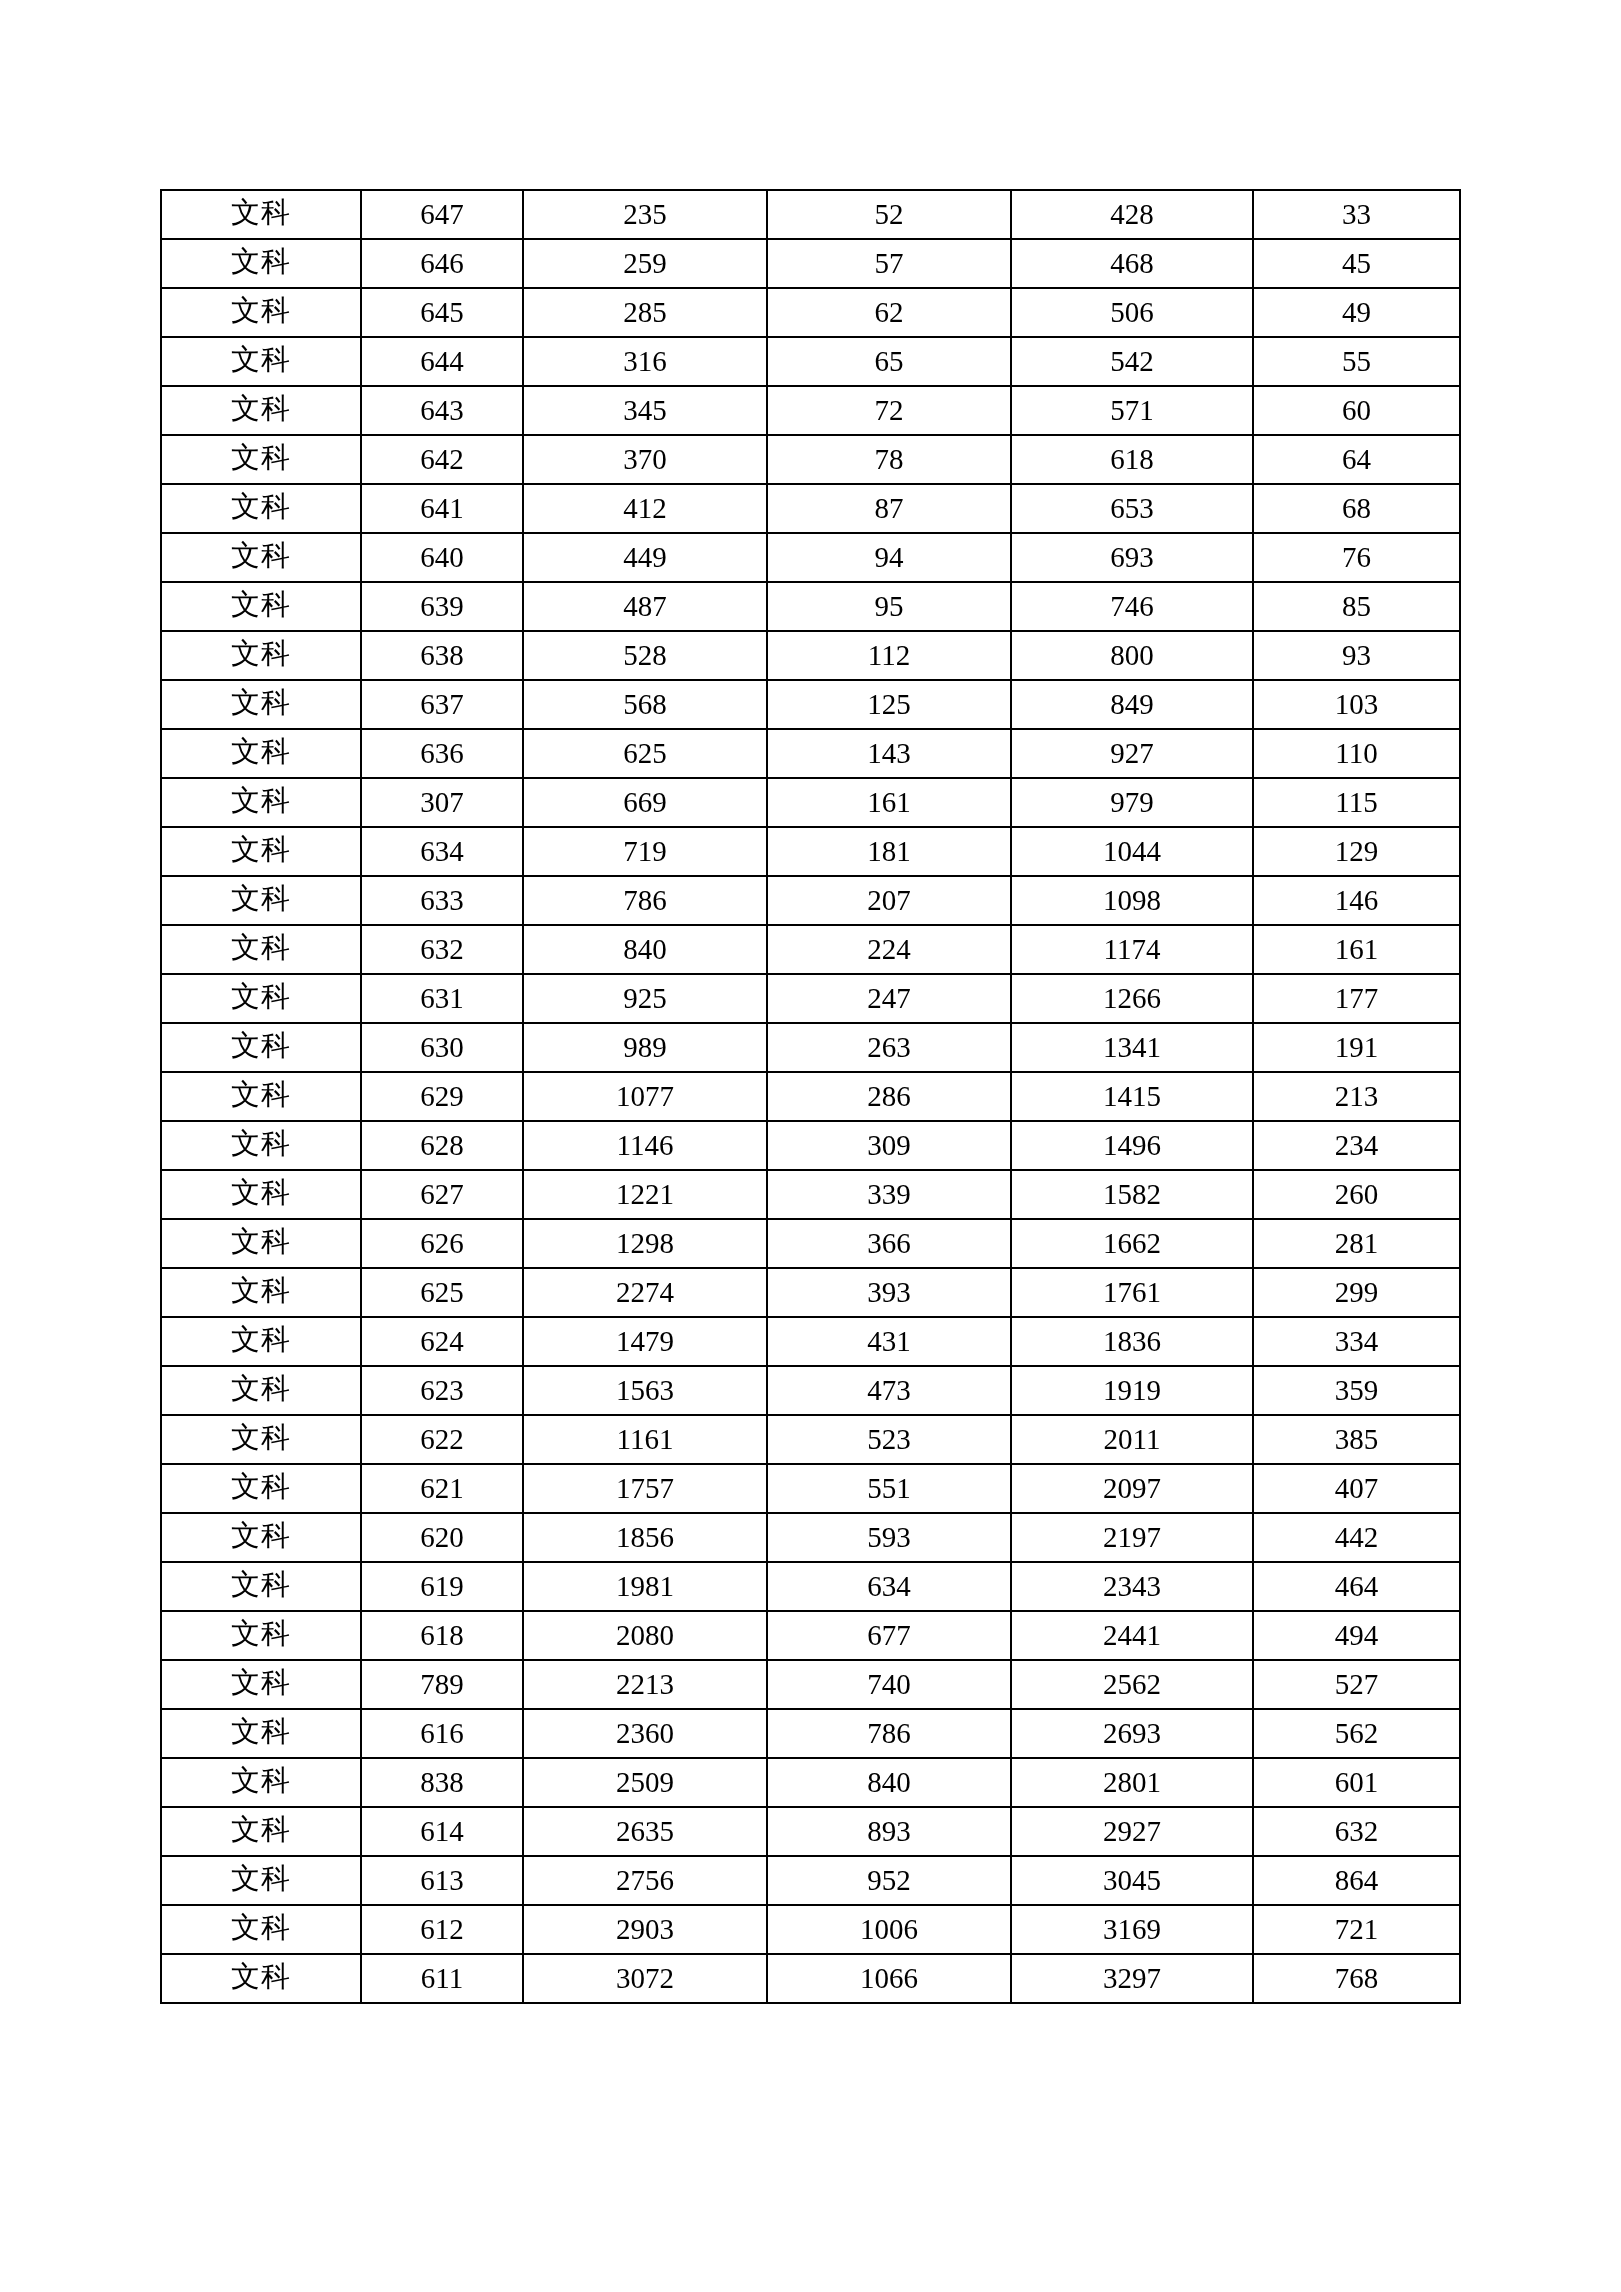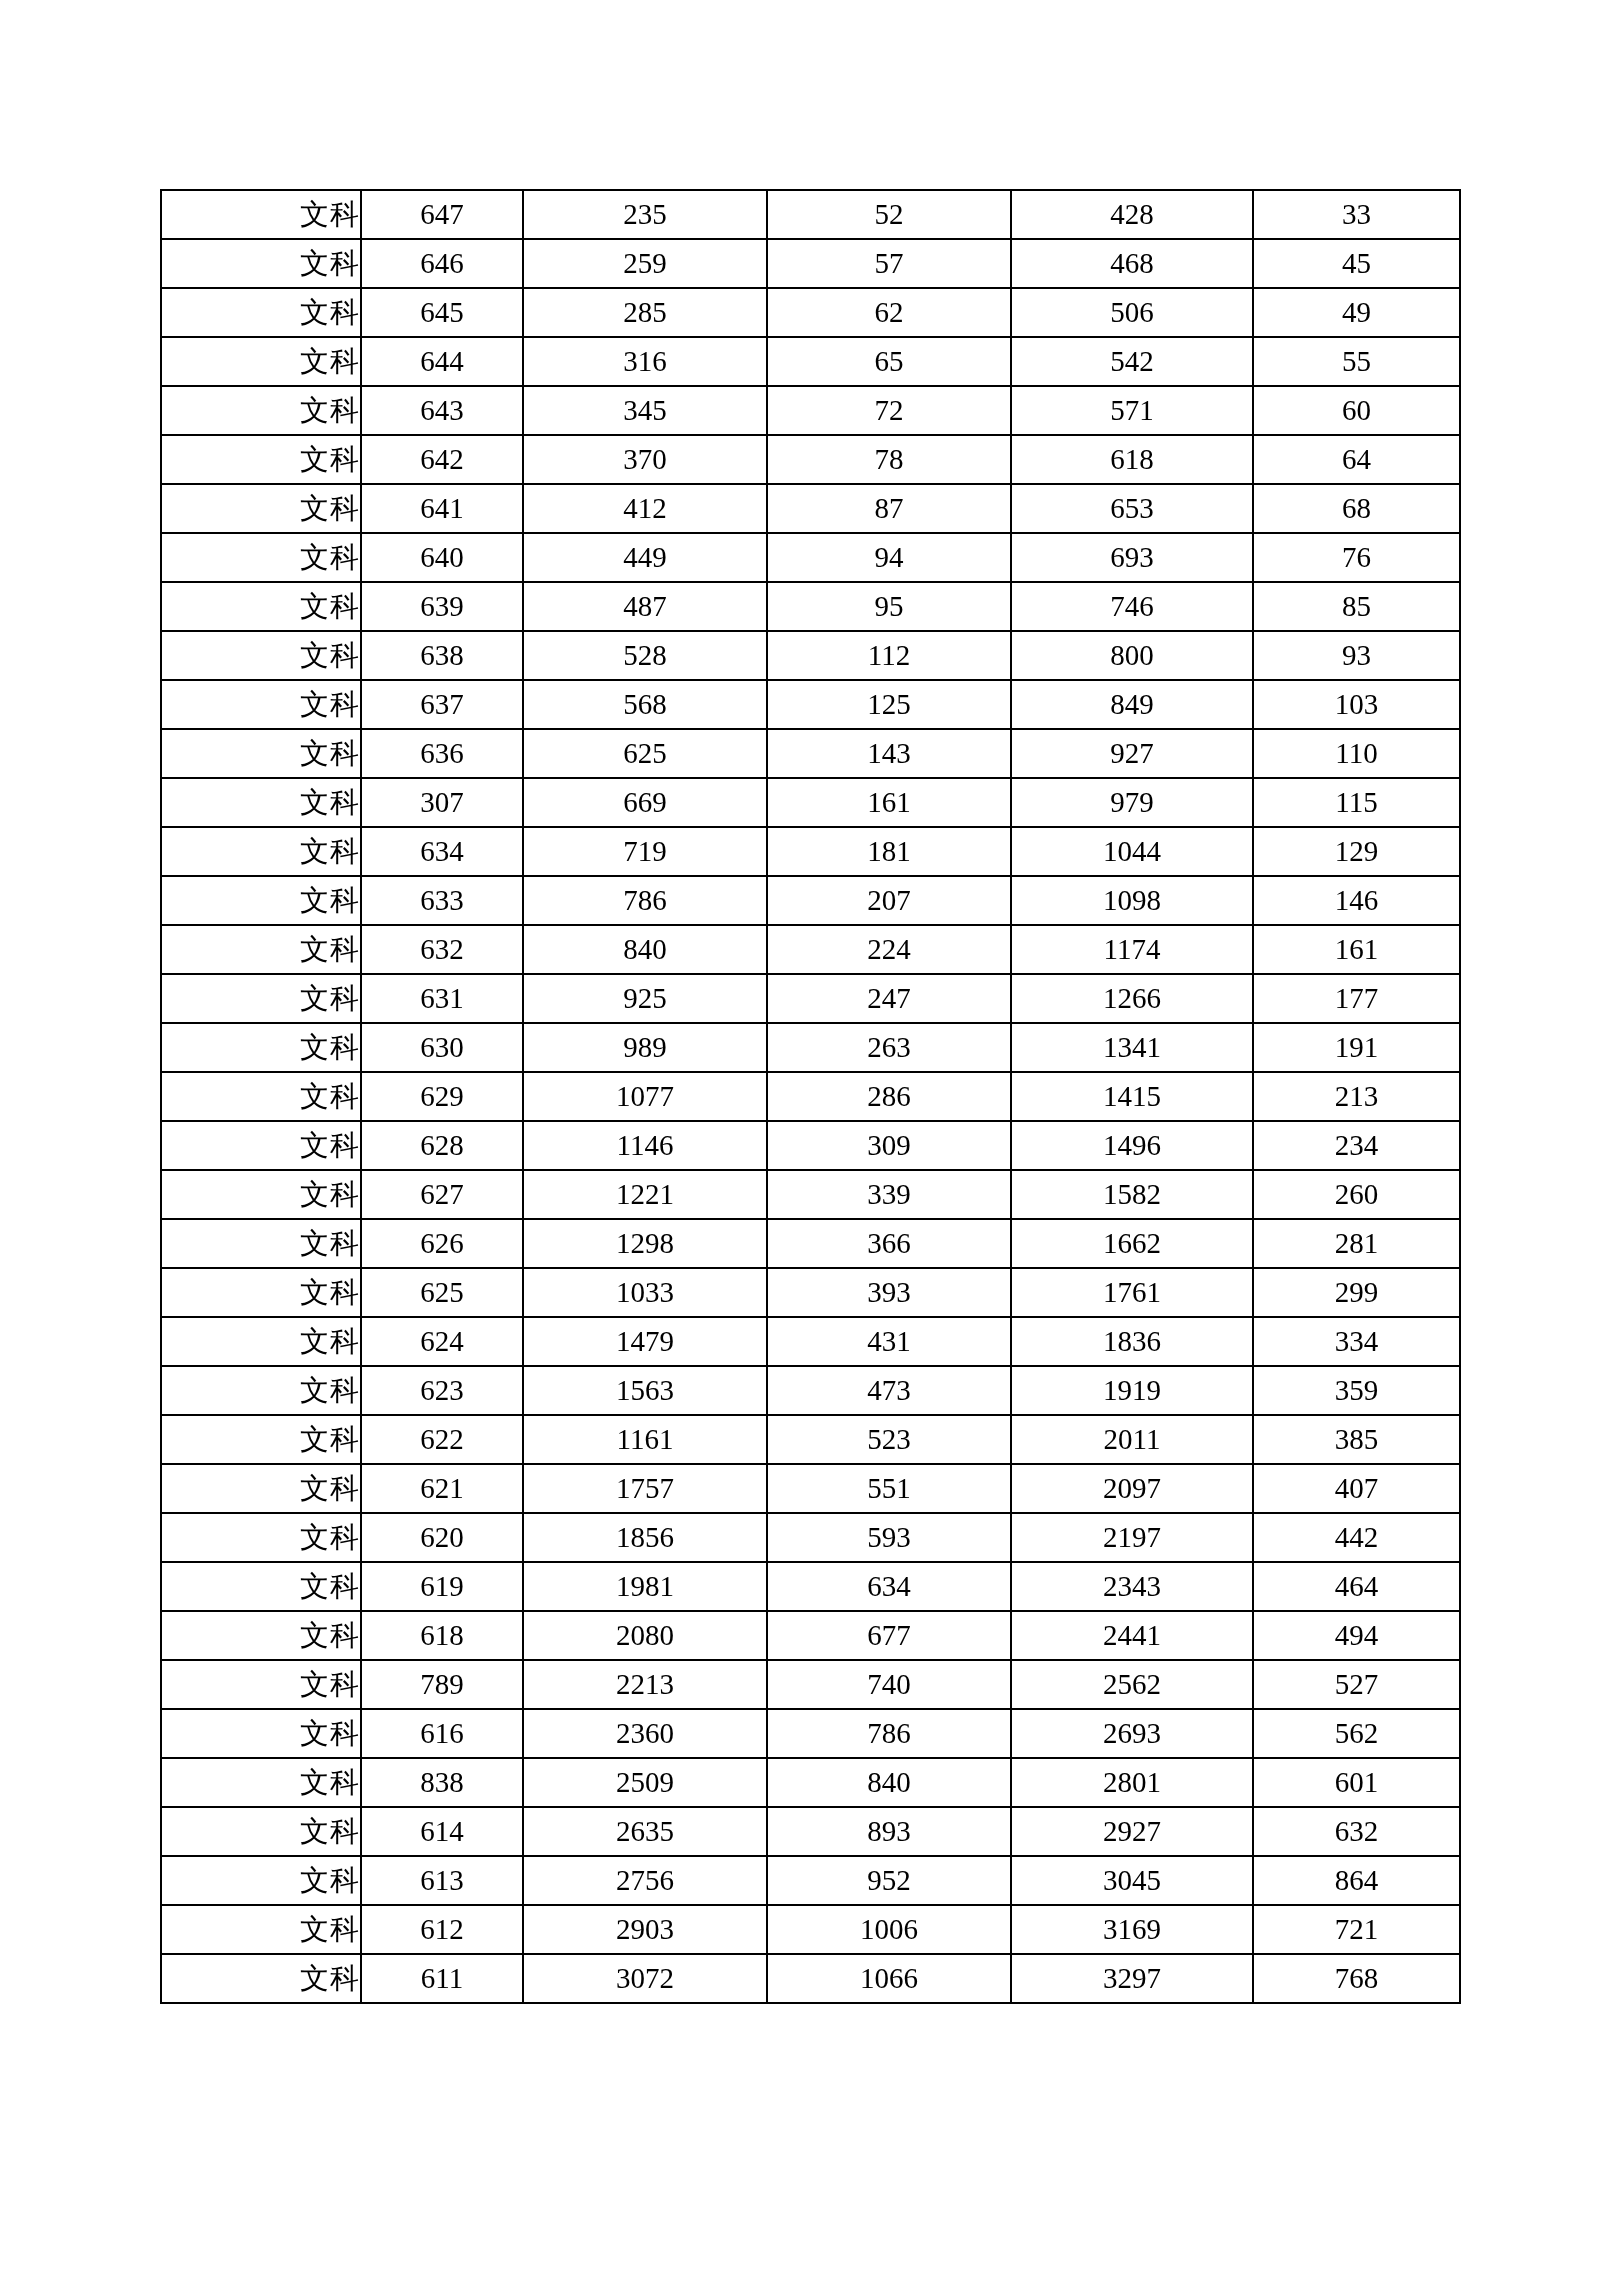--- a/index.html
+++ b/index.html
@@ -52,24 +52,23 @@
     line-height: 47px;
     text-align: center;
     vertical-align: middle;
     font-size: 29px;
     font-family: "Liberation Serif", "DejaVu Serif", serif;
     padding: 0;
     white-space: nowrap;
   }
 
   table.score-table td.subject {
-    font-family: Liberation Sans, sans-serif;
+    font-family: Liberation Mono, monospace;
     font-size: 29px;
     letter-spacing: 1px;
-    text-align: right;
   }
 </style>
 </head>
 <body>
 
 <div class="page">
   <div class="table-wrap">
     <table class="score-table">
       <colgroup>
         <col class="c0">
@@ -252,21 +251,21 @@
             <td class="subject">文科</td>
             <td>626</td>
             <td>1298</td>
             <td>366</td>
             <td>1662</td>
             <td>281</td>
           </tr>
           <tr>
             <td class="subject">文科</td>
             <td>625</td>
-            <td>1033</td>
+            <td>2274</td>
             <td>393</td>
             <td>1761</td>
             <td>299</td>
           </tr>
           <tr>
             <td class="subject">文科</td>
             <td>624</td>
             <td>1479</td>
             <td>431</td>
             <td>1836</td>

